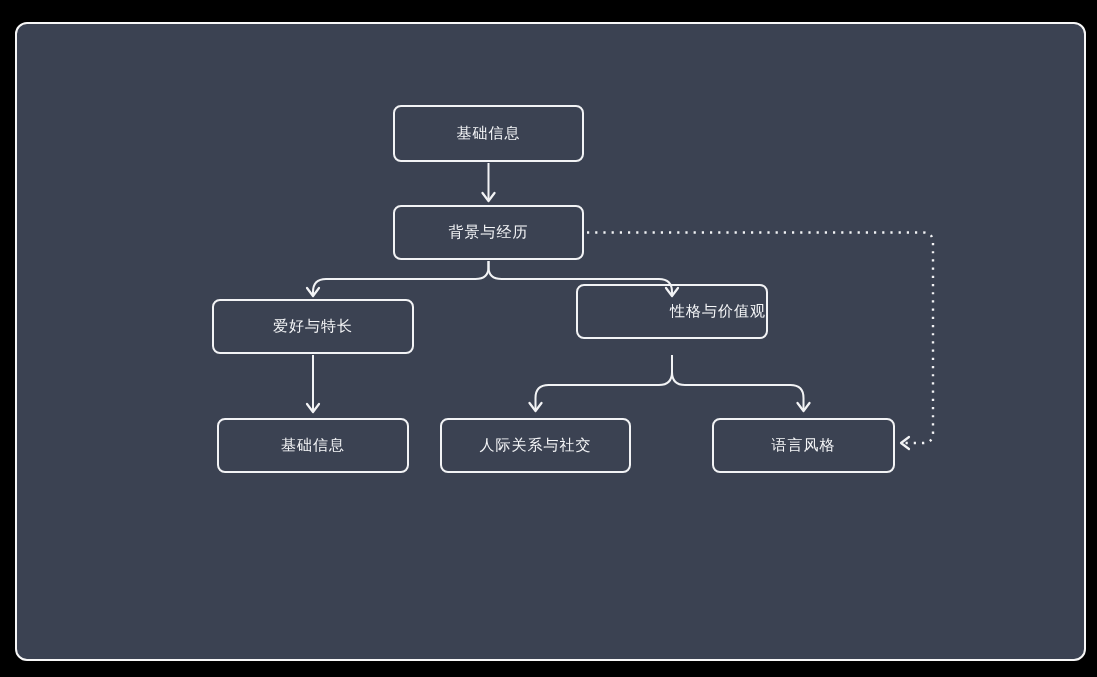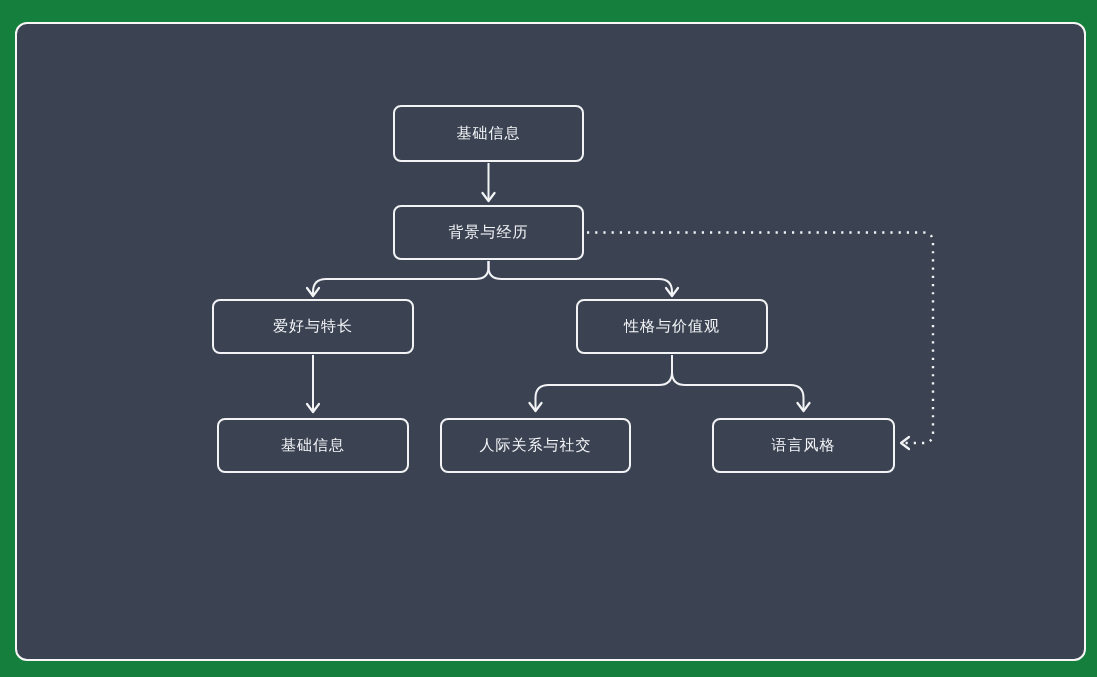--- a/index.html
+++ b/index.html
@@ -5,21 +5,21 @@
   * { margin: 0; padding: 0; box-sizing: border-box; }
   html, body {
     width: 1097px; height: 677px;
     background: #1a1a1c;
     overflow: hidden;
     font-family: "Liberation Sans", "DejaVu Sans", sans-serif;
   }
   .frame {
     position: absolute;
     left: 0; top: 0; width: 1097px; height: 677px;
-    background: #15803d;
+    background: #000000;
   }
   .panel {
     position: absolute;
     left: 15px; top: 22px;
     width: 1071px; height: 639px;
     background: #3b4252;
     border: 2px solid #f7f7f7;
     border-radius: 12px;
   }
   .edges-layer {
@@ -38,21 +38,21 @@
     color: #f5f6f8;
     font-size: 15px;
     letter-spacing: 1px;
     cursor: default;
   }
   .node span { white-space: nowrap; }
   
   .n-basic       { left: 393px; top: 105px; width: 191px; height: 57px; }
   .n-background  { left: 393px; top: 205px; width: 191px; height: 55px; }
   .n-hobbies     { left: 212px; top: 299px; width: 202px; height: 55px; }
-  .n-personality { left: 576px; top: 299px; width: 192px; height: 55px; }
+  .n-personality { left: 576px; top: 284px; width: 192px; height: 55px; justify-content: flex-end; }
   .n-goals       { left: 217px; top: 418px; width: 192px; height: 55px; }
   .n-social      { left: 440px; top: 418px; width: 191px; height: 55px; }
   .n-language    { left: 712px; top: 418px; width: 183px; height: 55px; }
 </style>
 </head>
 <body>
 
 <div class="frame">
   <div class="panel"></div>
 

